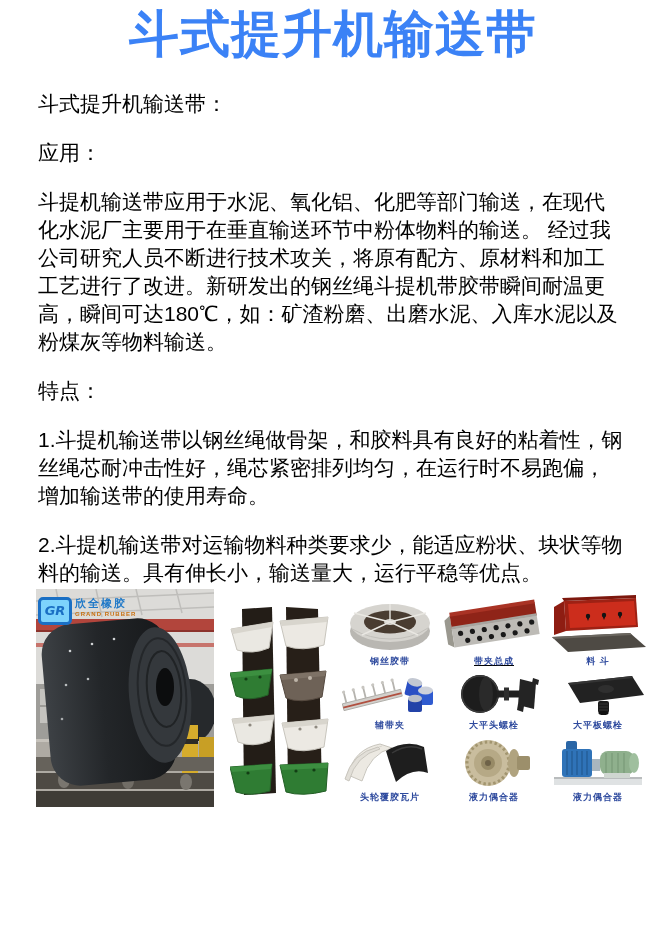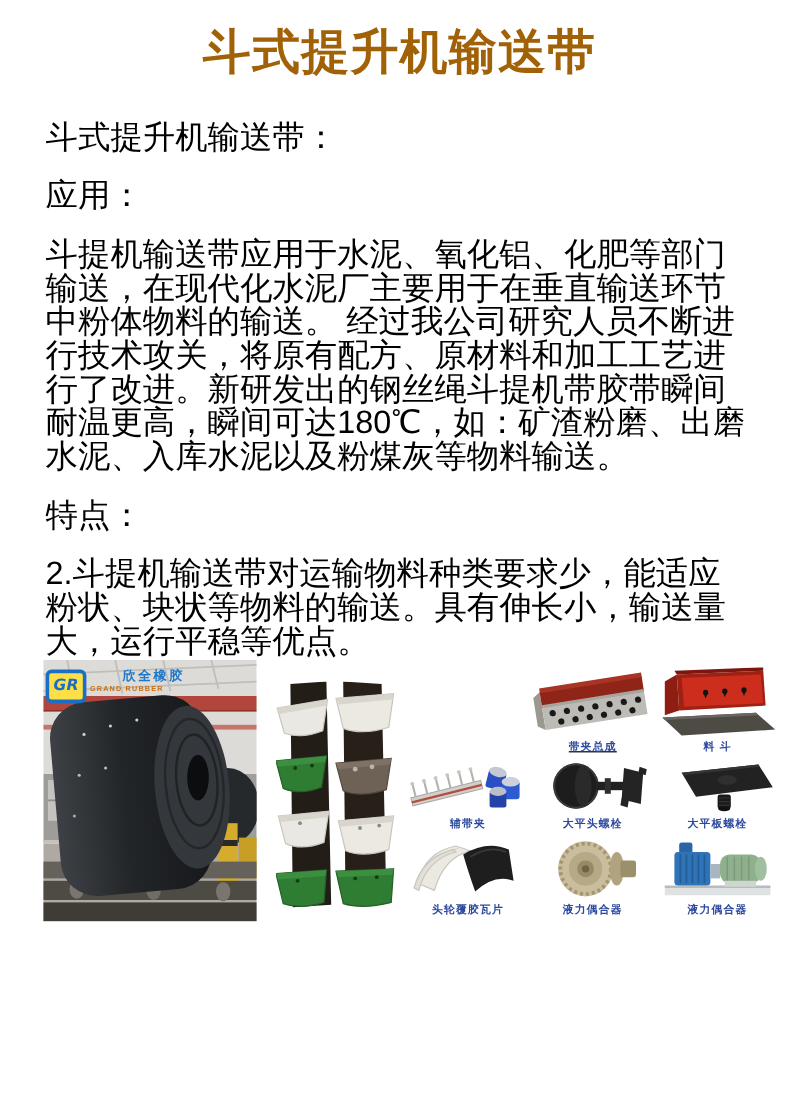--- a/index.html
+++ b/index.html
@@ -1,39 +1,39 @@
 <!DOCTYPE html>
 <html><head>
 <meta charset="utf-8">
 <style>
   html,body{margin:0;padding:0;background:#ffffff;}
   body{width:666px;height:930px;position:relative;overflow:hidden;
        font-family:"Liberation Sans",sans-serif;color:#000;}
   .page{position:absolute;inset:0;}
 
   
-  h1.title{margin:0;padding-top:10px;text-align:center;font-size:40px;line-height:68px;
-           font-weight:700;color:#a16207;letter-spacing:1px;
+  h1.title{margin:0;text-align:center;font-size:50px;line-height:68px;
+           font-weight:700;color:#3b82f6;letter-spacing:1px;
            font-family:"DejaVu Sans","Liberation Sans",sans-serif;}
-  .content{padding:0 40px 0 38px;width:585px;font-size:27px;line-height:28px;color:#000;
+  .content{padding:0 40px 0 38px;width:585px;font-size:21px;line-height:28px;color:#000;
            text-align:left;}
   .content p{margin:21px 0 0 0;}
   .content p.first{margin-top:22px;}
 
   
   .collage{position:absolute;left:0;top:648;width:666px;height:282px;}
 
   .photo{position:absolute;left:36px;top:2px;width:178px;height:218px;overflow:hidden;}
   .photo svg{display:block;}
   .logo{position:absolute;left:2px;top:8px;display:flex;align-items:flex-start;gap:3px;}
-  .logo-mark{width:28px;height:22px;background:#fde047;border:3px solid #1a6fc4;border-radius:5px;
+  .logo-mark{width:28px;height:22px;background:#7dd3fc;border:3px solid #1a6fc4;border-radius:5px;
              color:#1a6fc4;font-weight:700;font-style:italic;font-size:13px;line-height:22px;
              text-align:center;font-family:"DejaVu Sans",sans-serif;}
   .logo-txt{display:flex;flex-direction:column;}
-  .logo-cn{color:#2079c8;font-size:11px;font-weight:700;letter-spacing:2px;line-height:13px;margin-left:27px;}
+  .logo-cn{color:#2079c8;font-size:11px;font-weight:700;letter-spacing:2px;line-height:13px;}
   .logo-en{color:#c9700f;font-size:6px;font-weight:700;letter-spacing:1px;line-height:8px;}
 
   .panel{position:absolute;left:230px;top:20px;width:104px;height:192px;}
 
   .cell{position:absolute;width:108px;text-align:center;}
   .cell svg{display:block;margin:0 auto;}
   .cap{font-size:9px;font-weight:700;color:#2e4a9e;margin-top:3px;letter-spacing:1px;line-height:10px;}
   #c1{left:336px;top:8px;}  #c2{left:440px;top:8px;text-decoration:underline;}  #c3{left:544px;top:8px;}
   #c4{left:336px;top:84px;} #c5{left:440px;top:84px;text-align:center;} #c6{left:544px;top:84px;}
   #c7{left:336px;top:150px;}#c8{left:440px;top:150px;}#c9{left:544px;top:150px;}
@@ -43,20 +43,21 @@
 
 <div class="page">
 
   <h1 class="title">斗式提升机输送带</h1>
 
   <div class="content">
     <p class="first">斗式提升机输送带：</p>
     <p>应用：</p>
     <p>斗提机输送带应用于水泥、氧化铝、化肥等部门输送，在现代化水泥厂主要用于在垂直输送环节中粉体物料的输送。 经过我公司研究人员不断进行技术攻关，将原有配方、原材料和加工工艺进行了改进。新研发出的钢丝绳斗提机带胶带瞬间耐温更高，瞬间可达180℃，如：矿渣粉磨、出磨水泥、入库水泥以及粉煤灰等物料输送。</p>
     <p>特点：</p>
+    <p>1.斗提机输送带以钢丝绳做骨架，和胶料具有良好的粘着性，钢丝绳芯耐冲击性好，绳芯紧密排列均匀，在运行时不易跑偏，增加输送带的使用寿命。</p>
     <p>2.斗提机输送带对运输物料种类要求少，能适应粉状、块状等物料的输送。具有伸长小，输送量大，运行平稳等优点。</p>
   </div>
 
   <div class="collage">
 
     <div class="photo">
       <svg width="178" height="218" viewBox="0 0 178 218">
         <rect width="178" height="95" fill="#dcdbd8"></rect>
         <path d="M0,12 L178,4 M0,26 L178,18 M20,0 L26,30 M60,0 L66,28 M100,0 L106,26 M140,0 L146,24" stroke="#bfbebb" stroke-width="1.5" fill="none"></path>
         <rect y="30" width="178" height="11" fill="#b2453c"></rect>
@@ -151,20 +152,32 @@
         </g>
         <g>
           <path d="M50,158 L98,156 L96,184 Q72,190 56,185 Z" fill="#2f7c33" stroke="#245f27"></path>
           <path d="M50,158 L98,156 L97,161 L52,163 Z" fill="#3c8f40"></path>
           <circle cx="66" cy="164" r="1.6" fill="#123d14"></circle>
             <circle cx="84" cy="163" r="1.6" fill="#123d14"></circle>
         </g>
       </svg>
     </div>
 
+    <div class="cell" id="c1">
+      <svg width="100" height="58" viewBox="0 0 100 58">
+        <ellipse cx="50" cy="36" rx="40" ry="19" fill="#b9b7b2"></ellipse>
+        <ellipse cx="50" cy="28" rx="40" ry="19" fill="#d6d4cf"></ellipse>
+        <path d="M12,34 Q30,44 50,44 M50,44 Q72,44 88,33" stroke="#c2c0bb" fill="none"></path>
+        <ellipse cx="50" cy="27" rx="26" ry="11.5" fill="#493c31"></ellipse>
+        <ellipse cx="50" cy="27" rx="6" ry="3" fill="#d8d6d1"></ellipse>
+        <ellipse cx="50" cy="27" rx="2.4" ry="1.2" fill="#8d8a85"></ellipse>
+        <path d="M14,18 L50,27 M86,18 L50,27 M50,9 L50,27 M22,40 L50,27 M78,40 L50,27" stroke="#e9e7e2" stroke-width="1.4" fill="none"></path>
+      </svg>
+      <div class="cap">钢丝胶带</div>
+    </div>
 
     <div class="cell" id="c2">
       <svg width="100" height="58" viewBox="0 0 100 58">
         <g transform="rotate(-9 50 32)">
           <polygon points="8,14 8,46 2,42 2,18" fill="#9a988f"></polygon>
           <rect x="8" y="27" width="86" height="19" fill="#bdbbb6"></rect>
           <rect x="8" y="14" width="86" height="13" fill="#8f2418"></rect>
           <rect x="8" y="11" width="86" height="4" fill="#a93325"></rect>
           <rect x="8" y="25" width="86" height="2.5" fill="#a7a5a0"></rect>
           <circle cx="16" cy="33" r="2.6" fill="#191919"></circle>

